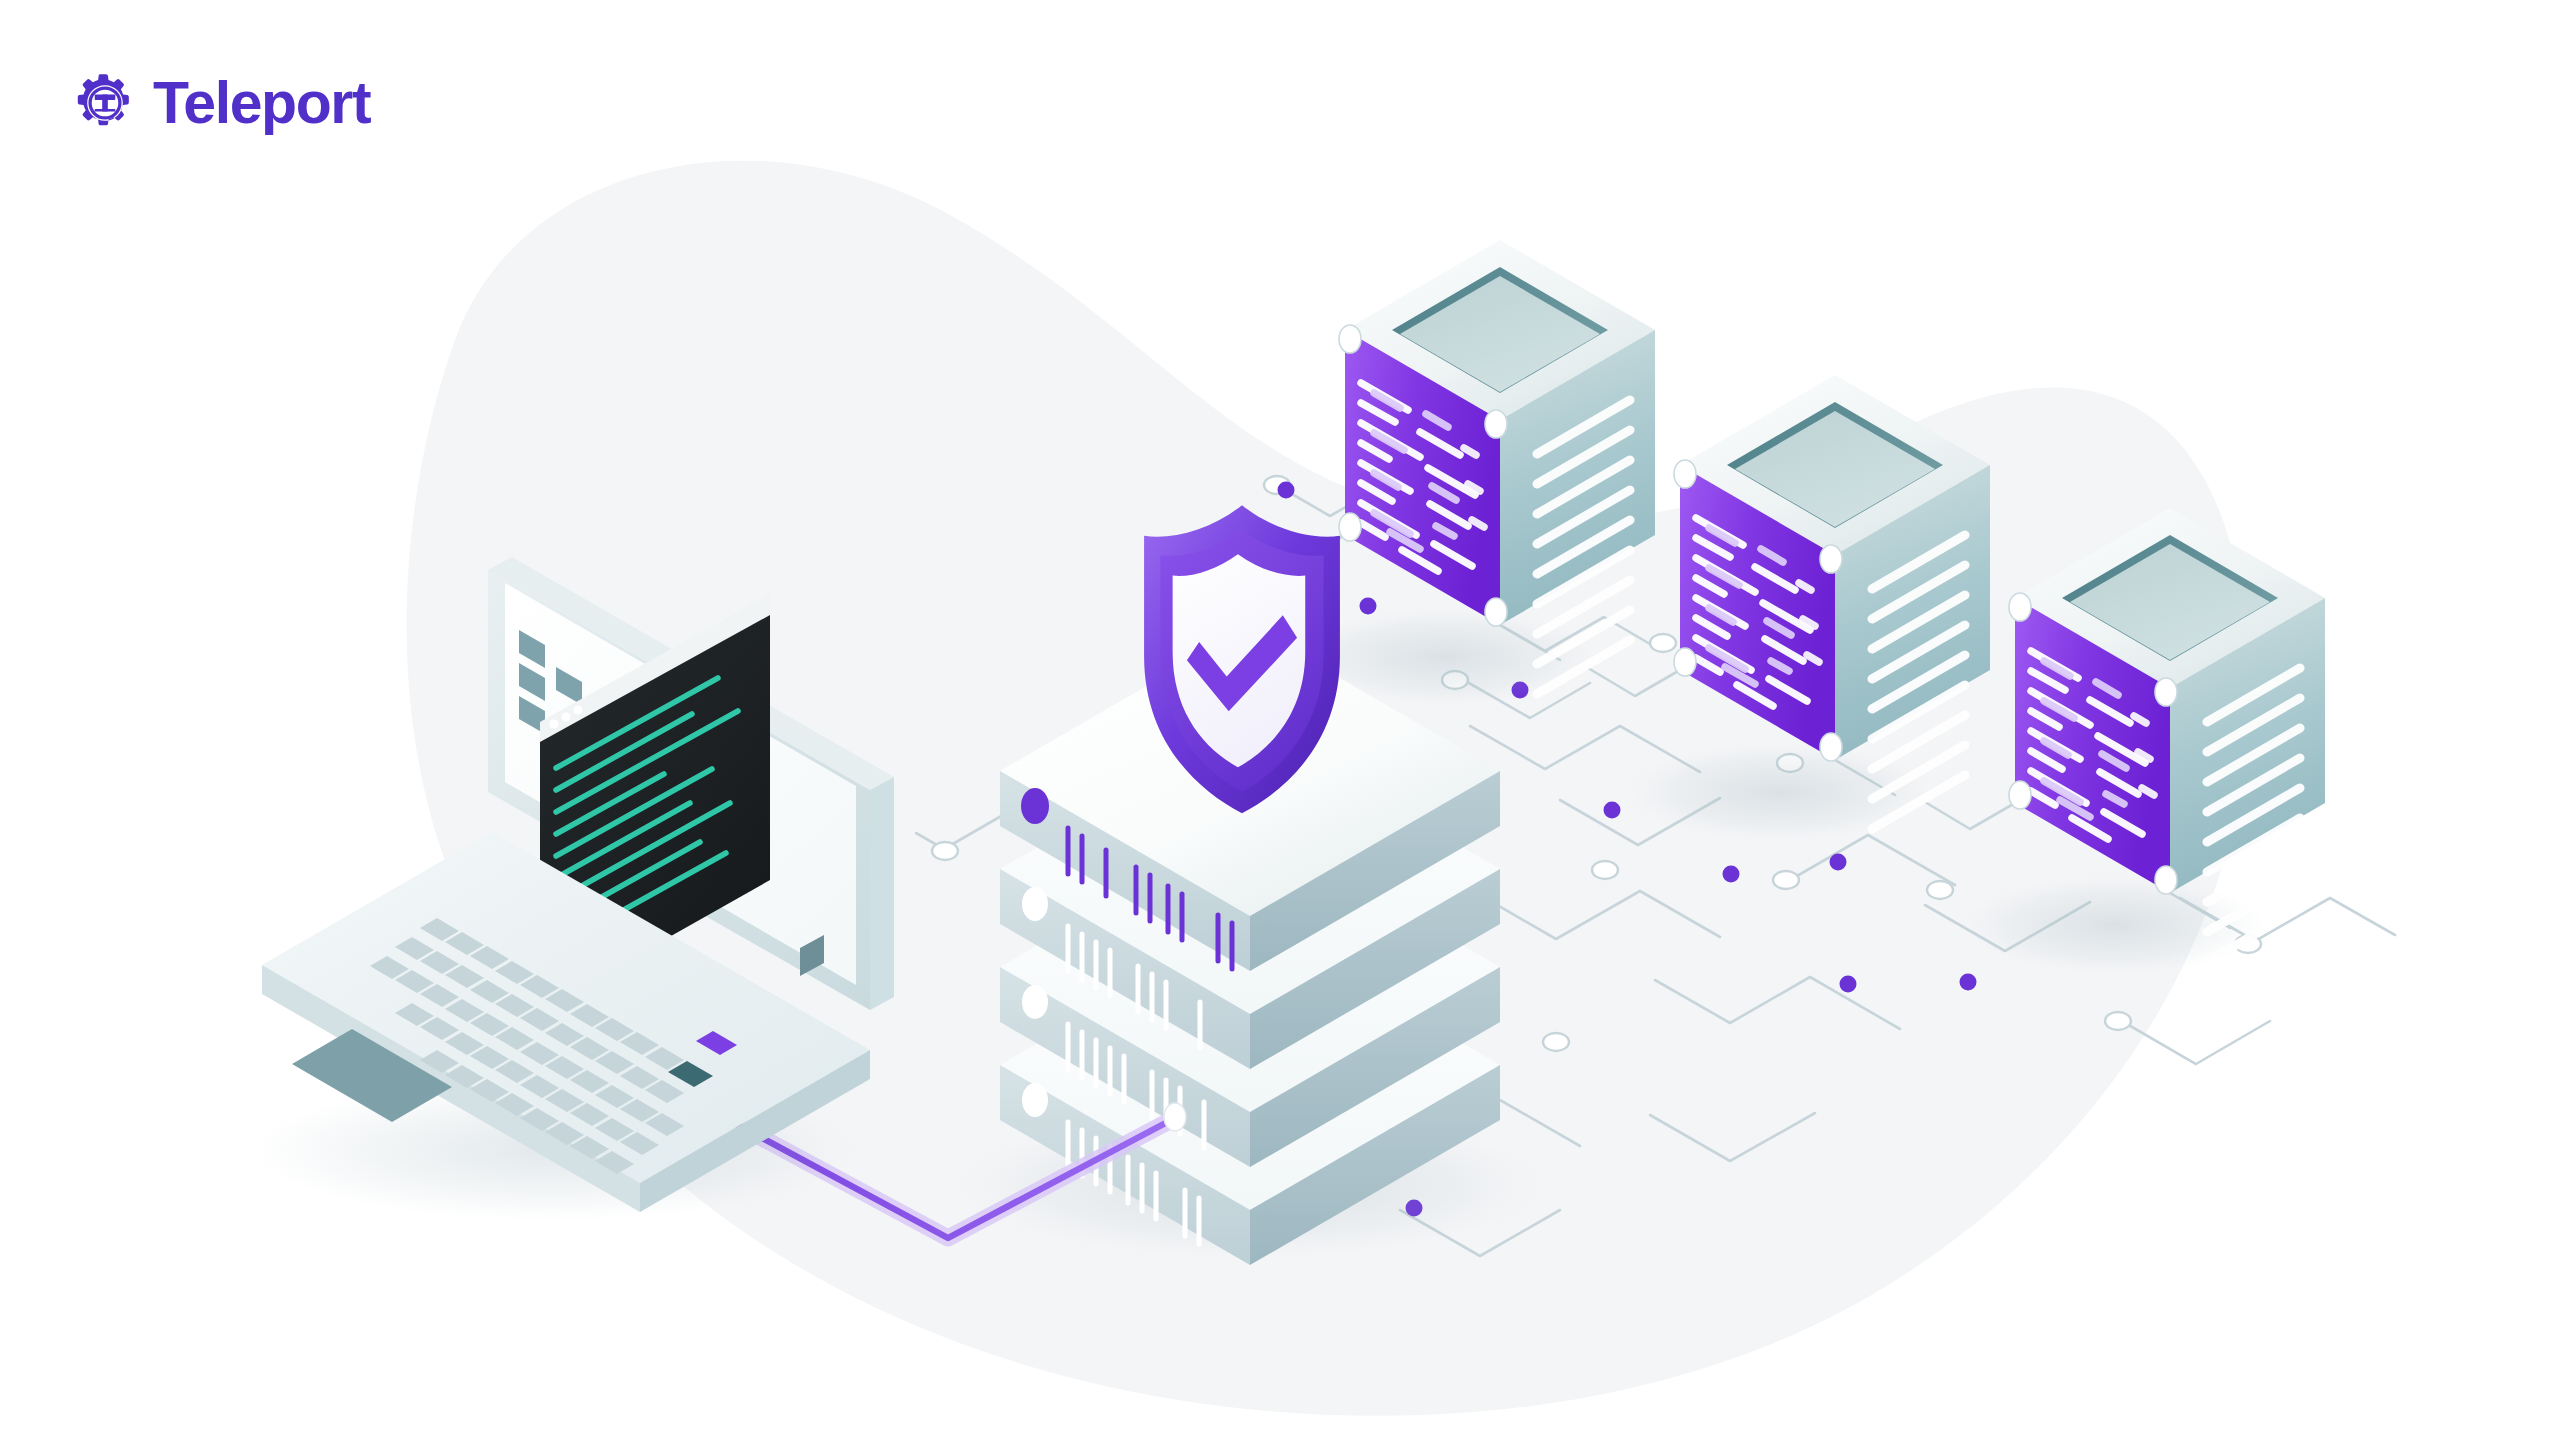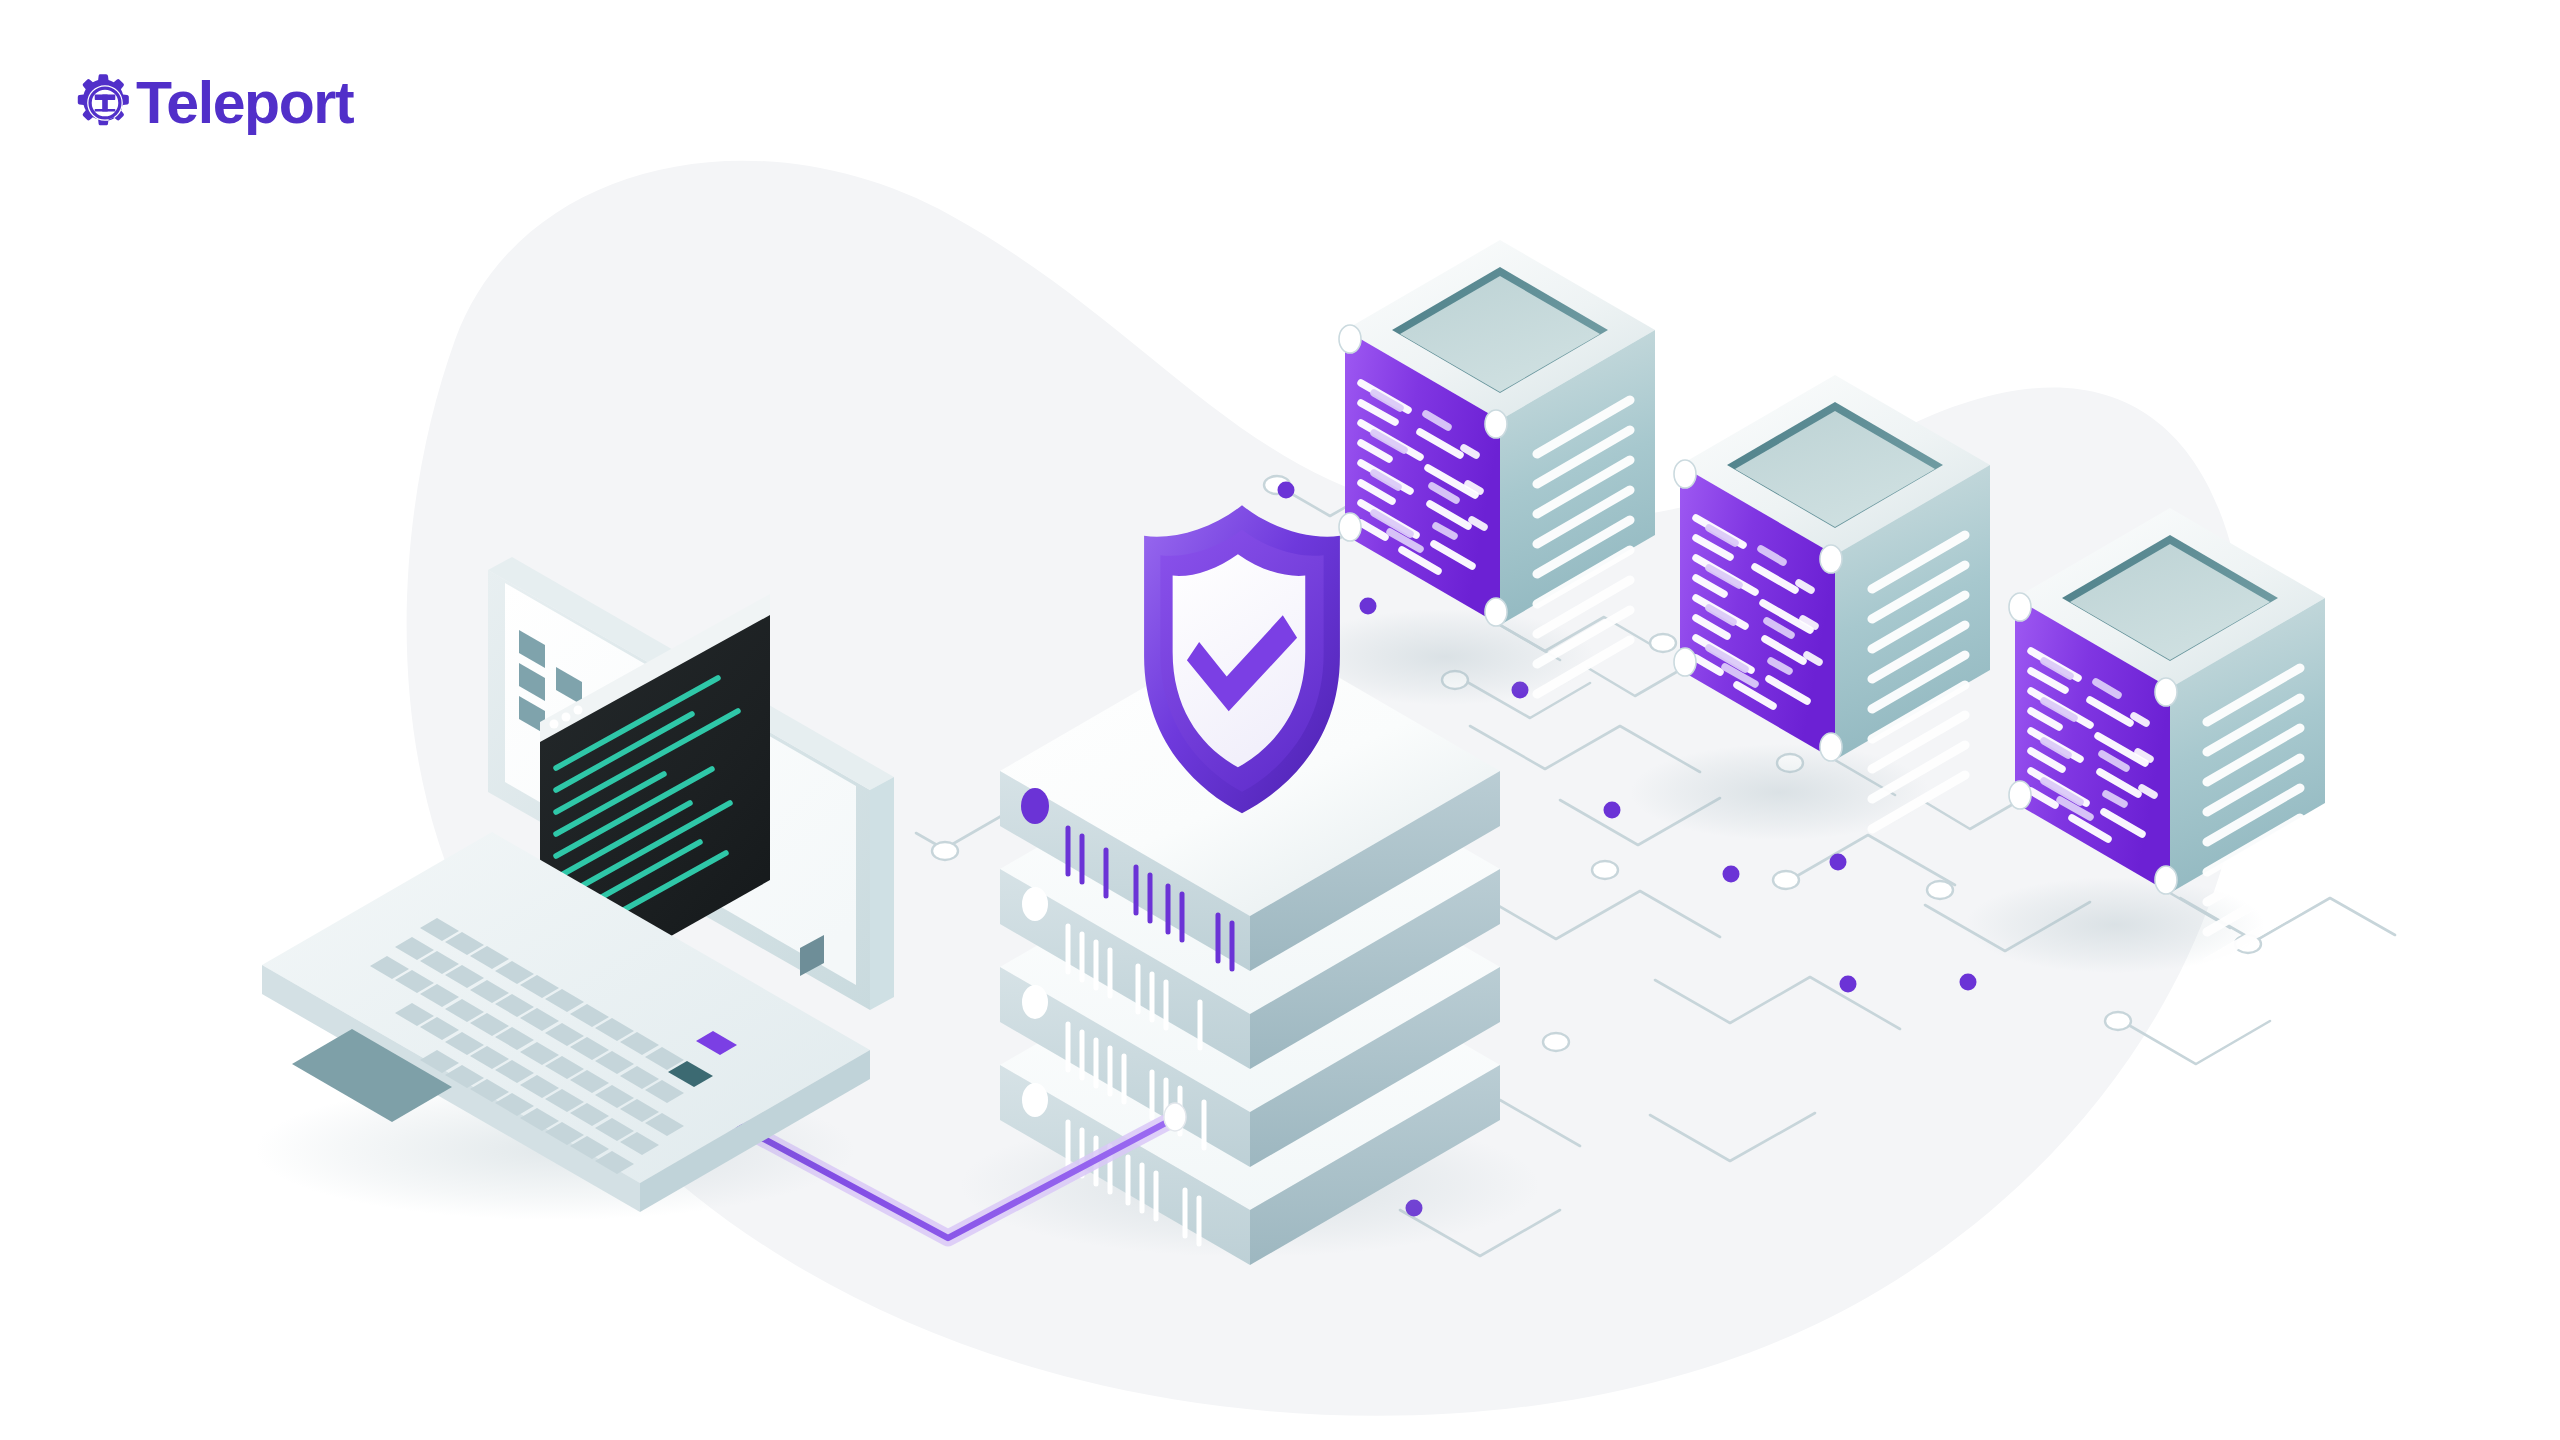--- a/index.html
+++ b/index.html
@@ -28,20 +28,21 @@
     height: 100%;
     display: block;
   }
   
   .brand {
     position: absolute;
     left: 74px;
     top: 72px;
     display: flex;
     align-items: center;
+    gap: 17px;
     z-index: 20;
     user-select: none;
   }
   .brand-mark {
     width: 62px;
     height: 62px;
     display: block;
     flex: none;
   }
   .brand-word {

